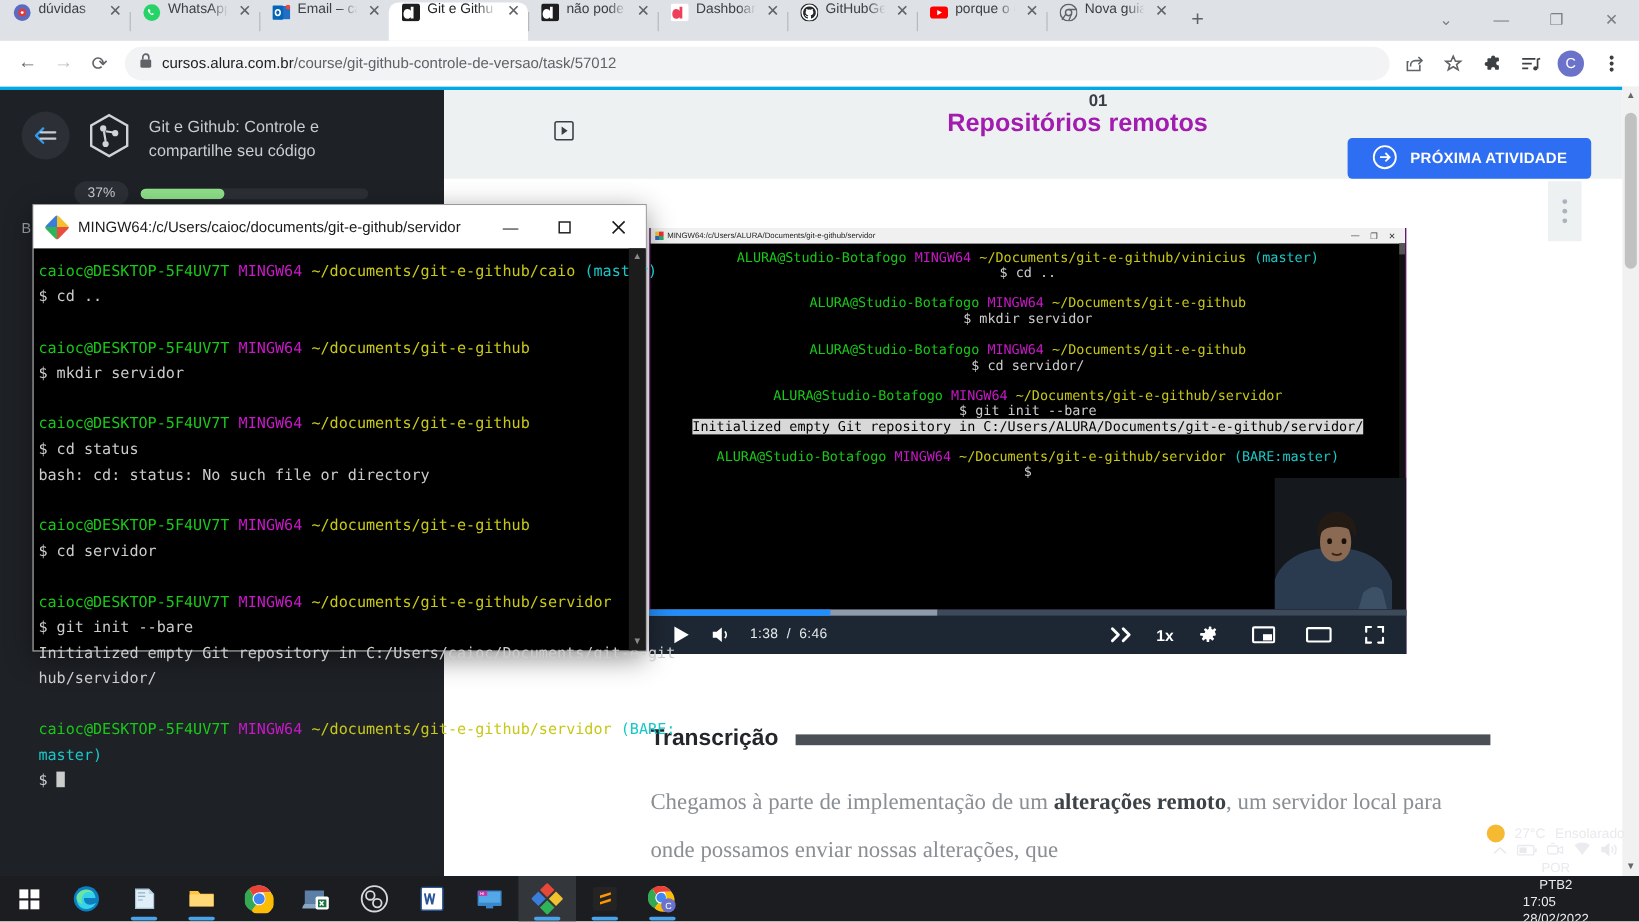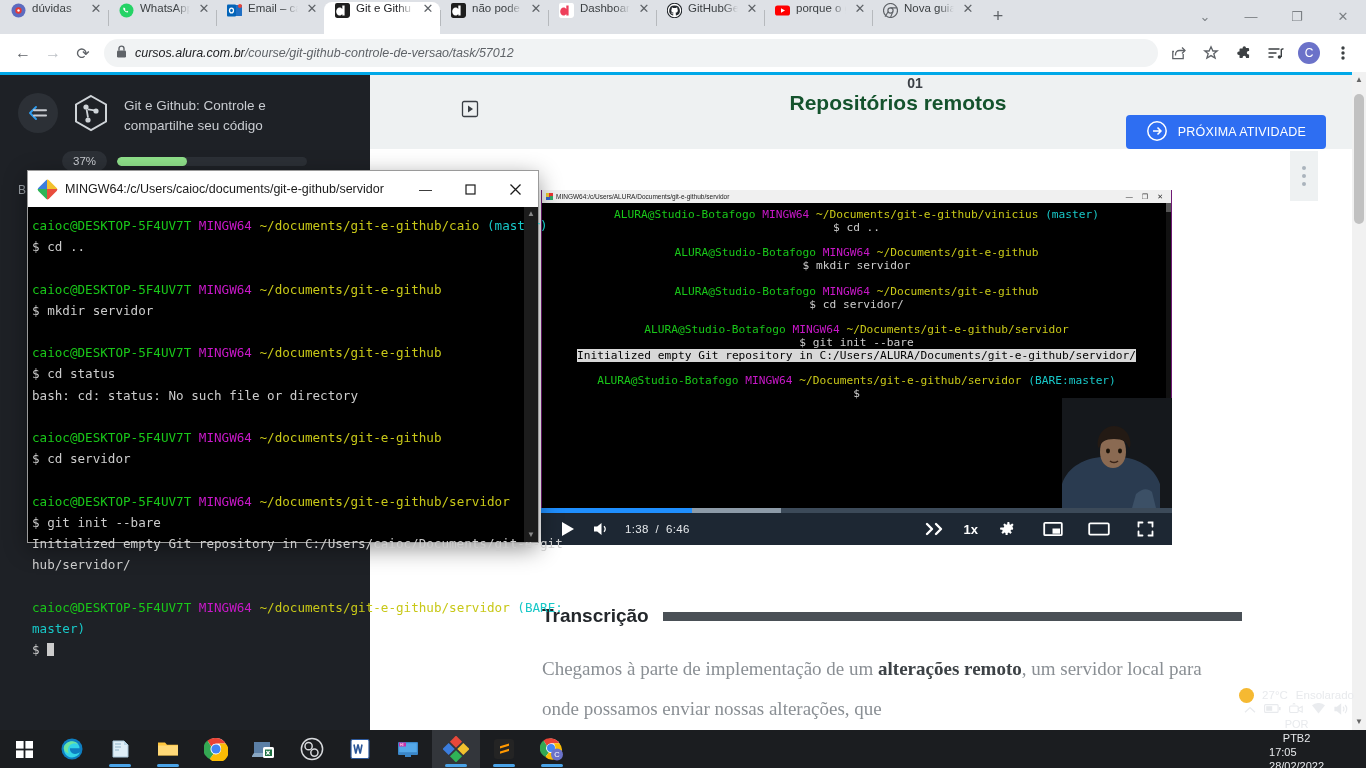--- a/index.html
+++ b/index.html
@@ -30,21 +30,21 @@
             mask-image:linear-gradient(to right,#000 70%,transparent 100%); }
   .tab-x { flex:0 0 16px; width:16px; height:16px; line-height:14px; text-align:center; font-size:13px; color:#5f6368; }
   .newtab { width:28px; height:28px; margin-left:4px; margin-bottom:3px; text-align:center; line-height:26px; font-size:18px; color:#5f6368; }
   .wincontrols { margin-left:auto; display:flex; align-items:flex-start; height:34px; }
   .wc { width:46px; height:32px; display:flex; align-items:center; justify-content:center; color:#7c8085; font-size:13px; }
 
   
   .navbar { position:absolute; left:0; top:34px; width:1366px; height:38px; background:#fff; display:flex; align-items:center; padding:0 8px; }
   .navbtn { width:30px; height:30px; display:flex; align-items:center; justify-content:center; color:#5f6368; font-size:16px; }
   .navbtn.dim { color:#bdc1c6; }
-  .omnibox { flex:1; height:28px; background:#f1f3f4; border-radius:14px; display:flex; align-items:center; padding:12px 12px; margin:0 6px; gap:8px;font-style:italic; }
+  .omnibox { flex:1; height:28px; background:#f1f3f4; border-radius:14px; display:flex; align-items:center; padding:12px 12px; margin:0 6px; gap:8px; }
   .omnibox .url { font-size:12.5px; color:#202124; white-space:nowrap; overflow:hidden; }
   .omnibox .url .dim { color:#5f6368; }
   .navicons { display:flex; align-items:center; gap:2px; }
   .avatar { width:22px; height:22px; border-radius:50%; background:#6b72c9; color:#fff; font-size:12px; display:flex; align-items:center; justify-content:center; margin:0 6px; }
 
   
   #viewport { position:absolute; left:0; top:72px; width:1366px; height:658px; background:#fff; overflow:hidden; }
   .bluebar { position:absolute; left:0; top:0; width:1352px; height:3px; background:#00a8e8; }
   
   .vscroll { position:absolute; right:0; top:0; width:14px; height:658px; background:#f1f1f1; }
@@ -67,25 +67,25 @@
   .sb-item .sb-ico { width:18px; height:18px; flex:0 0 18px; display:flex; align-items:center; justify-content:center; }
   .sb-item .num { font-size:11.5px; color:#8d9297; width:16px; }
   .sb-item .lbl { flex:1; white-space:nowrap; overflow:hidden; }
   .sb-item .dur { font-size:11.5px; color:#c3c7cc; background:#2c3036; border-radius:4px; padding:4px 9px; }
 
   
   .main { position:absolute; left:370px; top:3px; width:982px; height:655px; background:#fff; }
   .main-head { height:74px; background:#eef1f2; display:flex; align-items:center; padding:0 26px 0 88px; position:relative;flex-direction:column; }
   .mh-ico { position:absolute; left:90px; top:24px; width:20px; height:20px; }
   .mh-num { font-size:14px; color:#3a3f45; margin-left:46px; font-weight:bold; }
-  .mh-title { font-size:21px; font-weight:bold; color:#14532d; margin-left:12px; }
+  .mh-title { font-size:21px; font-weight:bold; color:#a21caf; margin-left:12px; }
   .btn-next {
     margin-left:auto; background:#2e6ef2; color:#fff; border:none; border-radius:4px;
     height:42px; padding:0 20px; display:flex; align-items:center; gap:10px;
-    font-size:12.5px; font-weight:normal; letter-spacing:.2px; cursor:pointer;
+    font-size:12.5px; font-weight:bold; letter-spacing:.2px; cursor:pointer;
   }
   .kebab { position:absolute; right:34px; top:76px; width:28px; height:50px; background:#eef1f2; display:flex; flex-direction:column; align-items:center; justify-content:center; gap:4px; }
   .kebab i { width:4px; height:4px; border-radius:50%; background:#aab4bd; display:block; }
 
   
   .trans { position:absolute; left:172px; top:530px; width:700px; }
   .trans-h { display:flex; align-items:center; gap:14px; }
   .trans-h .t { font-size:19px; font-weight:bold; color:#23272b; }
   .trans-h .bar { flex:1; height:9px; background:#4a5056; }
   .trans p { margin-top:22px; font-family:"Liberation Serif", serif; font-size:19px; line-height:2.1; color:#8a8f94; }

